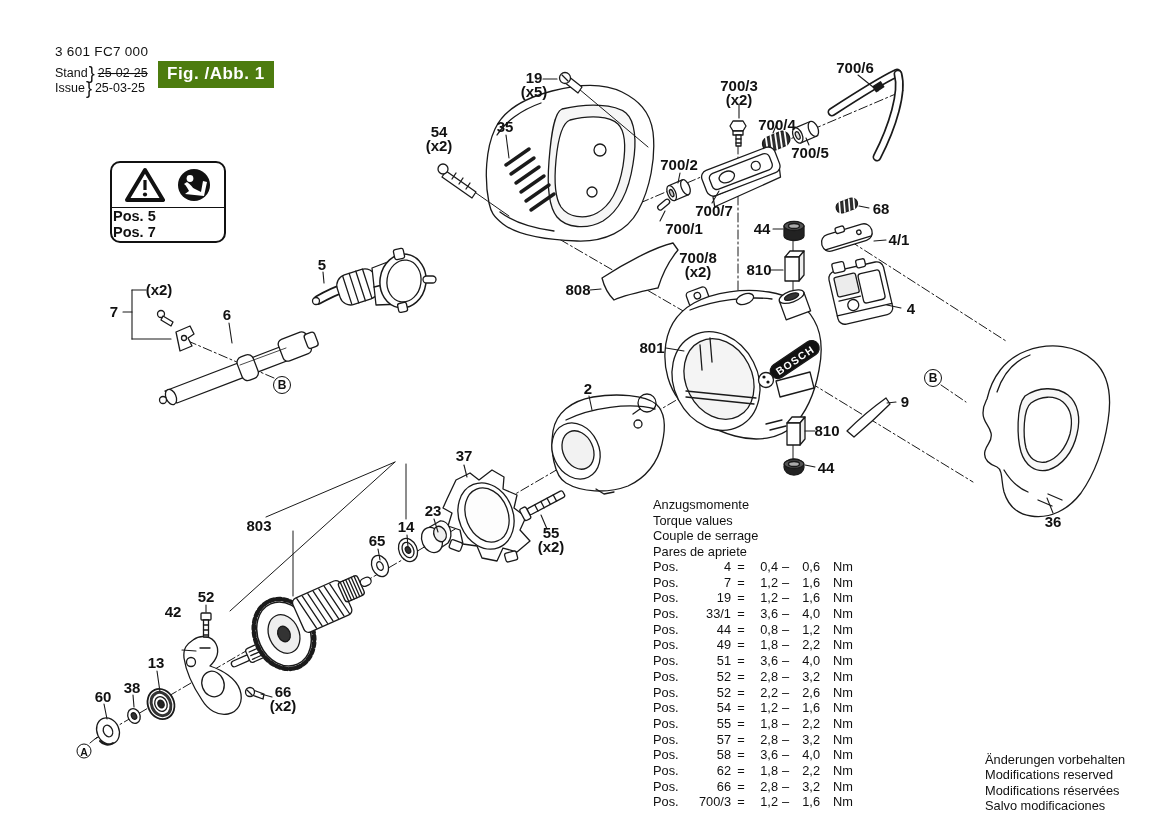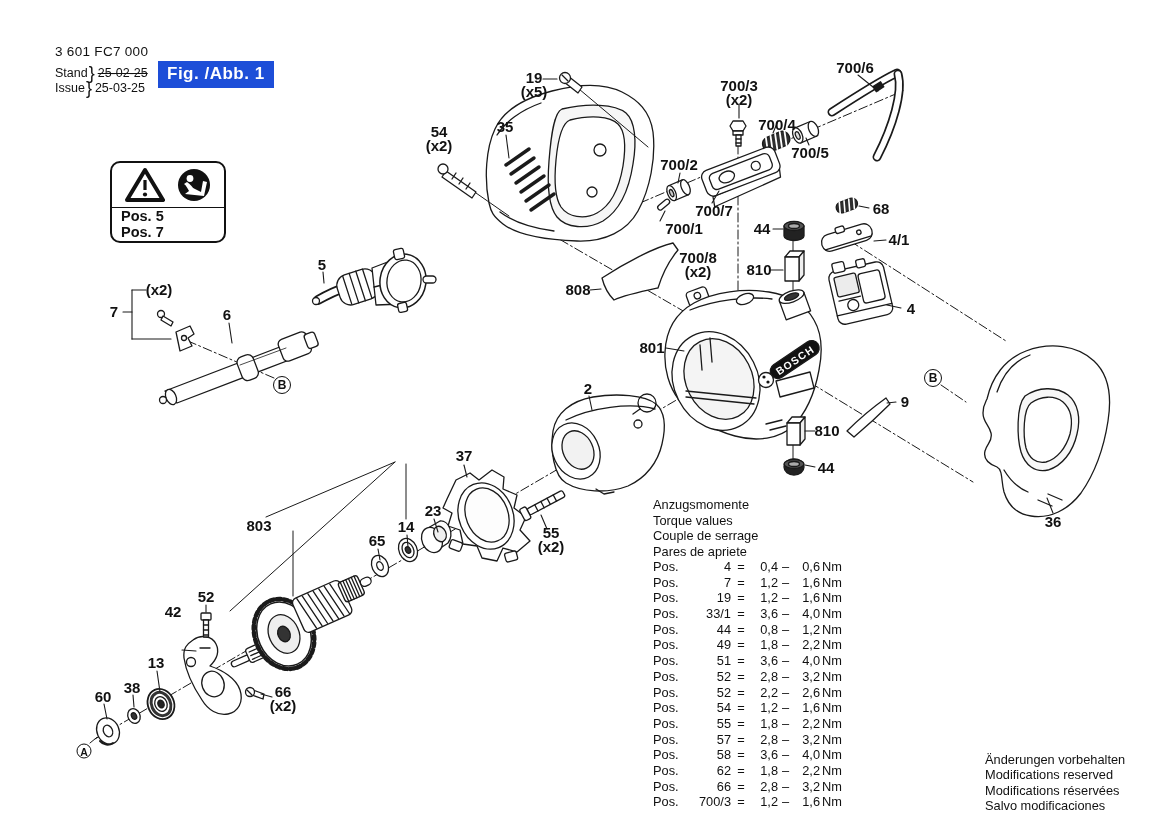--- a/index.html
+++ b/index.html
@@ -4,35 +4,35 @@
 <style>
   html,body{margin:0;padding:0;background:#888;}
   .sheet{position:relative;width:1169px;height:826px;background:#fff;overflow:hidden;
          font-family:"Liberation Sans",sans-serif;color:#111;}
   svg text{font-family:"Liberation Sans",sans-serif;}
   
   .typeno{position:absolute;left:55px;top:44px;font-size:13.5px;letter-spacing:.3px;}
   .revrow{position:absolute;left:55px;font-size:12.5px;white-space:nowrap;}
   .revrow .brace{font-size:18px;vertical-align:-2px;padding:0 3px 0 1px;}
   .strike{text-decoration:line-through;}
-  .figbadge{position:absolute;left:158px;top:61px;background:#1d4ed8;color:#fff;
+  .figbadge{position:absolute;left:158px;top:61px;background:#4d7c0f;color:#fff;
             font-weight:bold;font-size:17px;padding:3px 9px 4px 9px;letter-spacing:.5px;}
   
   .warnbox{position:absolute;left:110px;top:161px;width:112px;height:78px;
            border:2px solid #111;border-radius:10px;background:#fff;}
   .warnicons{display:flex;align-items:center;justify-content:space-evenly;height:44px;
              border-bottom:1.6px solid #111;}
-  .wline{font-weight:bold;font-size:14.5px;line-height:16px;padding-left:9px;}
+  .wline{font-weight:bold;font-size:14.5px;line-height:16px;padding-left:1px;}
   .warnbox .wline:first-of-type{margin-top:1px;}
   
   .torque{position:absolute;left:653px;top:497px;font-size:12.8px;line-height:15.5px;}
   .trow{display:grid;grid-template-columns:34px 44px 20px 27px 15px 27px 26px;height:15.7px;}
   .trow .num,.trow .min,.trow .max{text-align:right;}
   .trow .eq,.trow .dash{text-align:center;}
-  .trow .unit{padding-left:2px;}
+  .trow .unit{padding-left:13px;}
   
   .footer{position:absolute;left:985px;top:752px;font-size:12.8px;line-height:15.4px;}
   
   .lbl{position:absolute;transform:translate(-50%,-50%);font-weight:bold;font-size:15px;
        line-height:14px;text-align:center;white-space:nowrap;}
   .clbl{position:absolute;transform:translate(-50%,-50%);font-weight:bold;font-size:12px;
         border:1.7px solid #111;border-radius:50%;width:16px;height:16px;
         display:flex;align-items:center;justify-content:center;background:#fff;}
   .clbl.small{width:13px;height:13px;font-size:10.5px;}
 </style>

